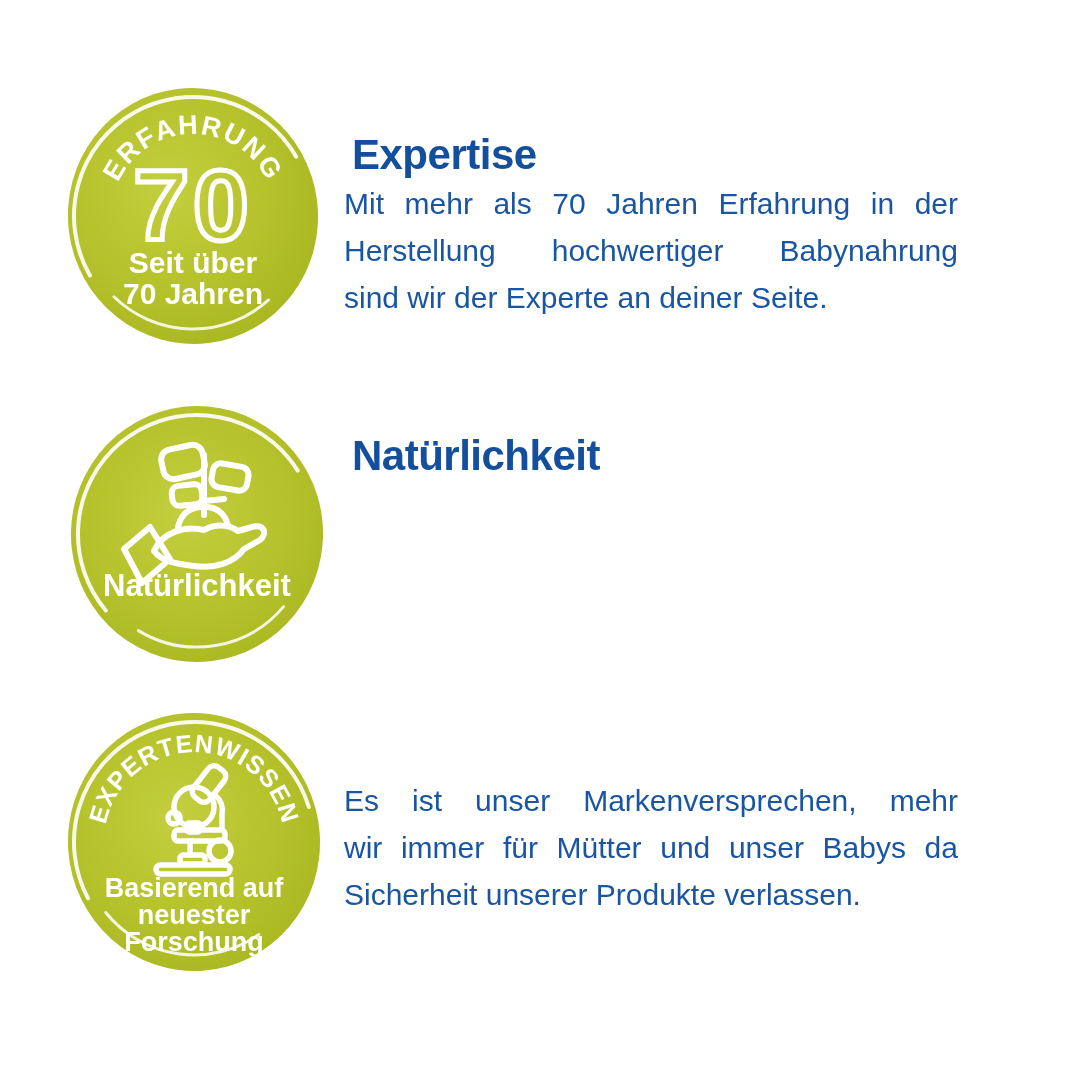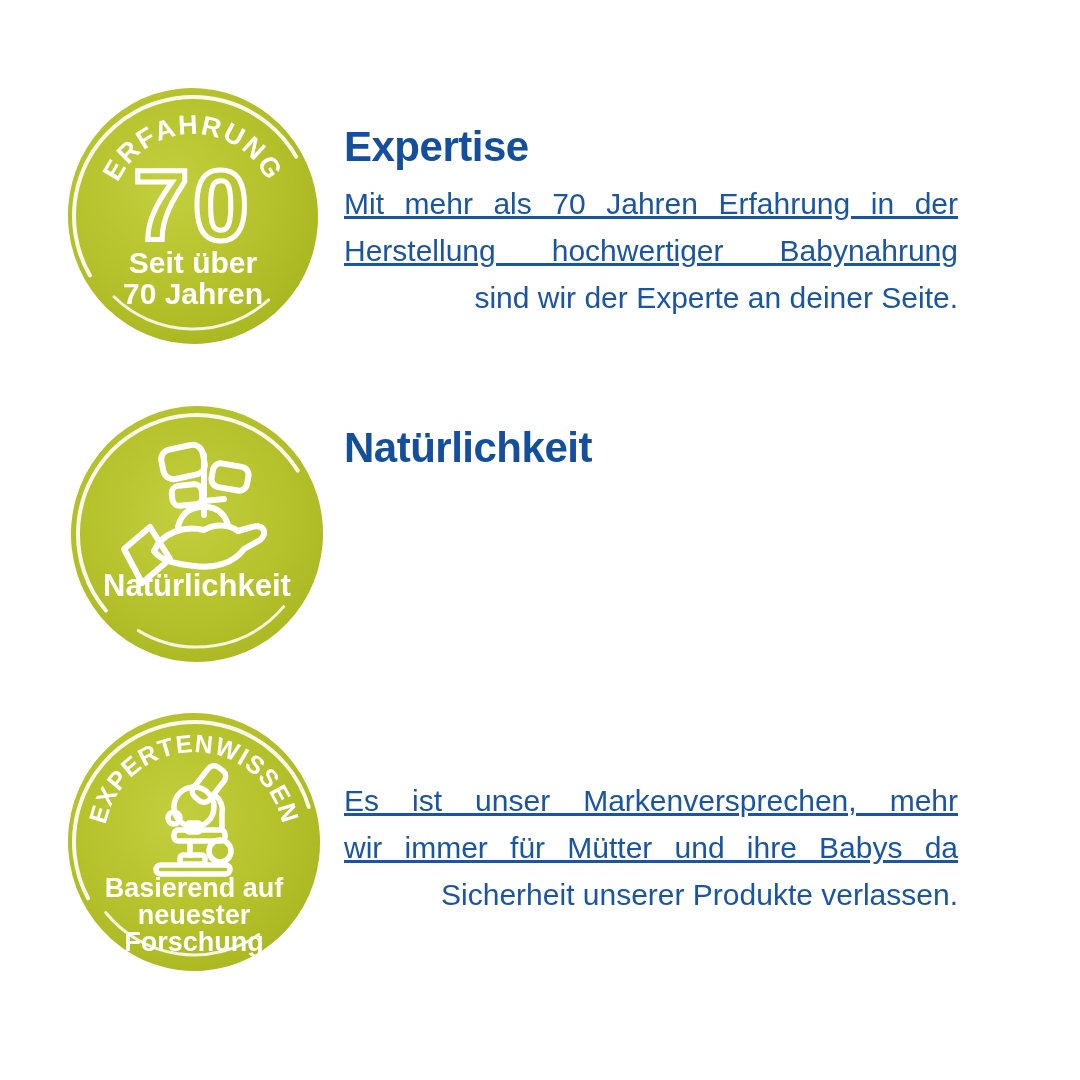--- a/index.html
+++ b/index.html
@@ -11,30 +11,30 @@
     --badge-text:#ffffff;
     --page-bg:#ffffff;
   }
   html,body{margin:0;padding:0;background:var(--page-bg);}
   .canvas{
     position:relative;width:1080px;height:1080px;background:var(--page-bg);
     font-family:"Liberation Sans",sans-serif;overflow:hidden;
   }
   .badge{position:absolute;}
   .heading{
-    position:absolute;left:344px;margin:0;
+    position:absolute;left:344px;margin:8px;
     font-size:42px;font-weight:700;letter-spacing:-0.5px;
     line-height:50px;color:var(--heading);
   }
   .bodytext{
     position:absolute;left:344px;width:614px;
     font-size:30px;line-height:47px;color:var(--body);
   }
-  .jline{text-align:justify;text-align-last:justify;text-justify:inter-word;text-decoration:underline;}
-  .lline{text-align:right;}
+  .jline{text-align:justify;text-align-last:justify;text-justify:inter-word;}
+  .lline{text-align:left;}
   
   .btxt{fill:var(--badge-text);font-weight:700;}
   .bstroke{stroke:var(--badge-text);}
   .icon-stroke{stroke:var(--badge-text);fill:none;stroke-linecap:round;stroke-linejoin:round;}
   .brush{fill:none;stroke:var(--badge-text);}
 </style>
 </head>
 <body>
 
 <div class="canvas">
@@ -132,17 +132,17 @@
 
       <rect x="93" y="154" width="74" height="9" rx="4.5"></rect>
     </g>
     <text class="btxt" x="131" y="186" text-anchor="middle" font-size="27">Basierend auf</text>
     <text class="btxt" x="131" y="213" text-anchor="middle" font-size="27">neuester</text>
     <text class="btxt" x="131" y="240" text-anchor="middle" font-size="27">Forschung</text>
   </svg>
 
   <div class="bodytext" style="top:777px">
     <div class="jline">Es ist unser Markenversprechen, mehr</div>
-    <div class="jline">wir immer für Mütter und ihre Babys da</div>
+    <div class="jline">wir immer für Mütter und unser Babys da</div>
     <div class="lline">Sicherheit unserer Produkte verlassen.</div>
   </div>
 
 </div>
 
 </body></html>

